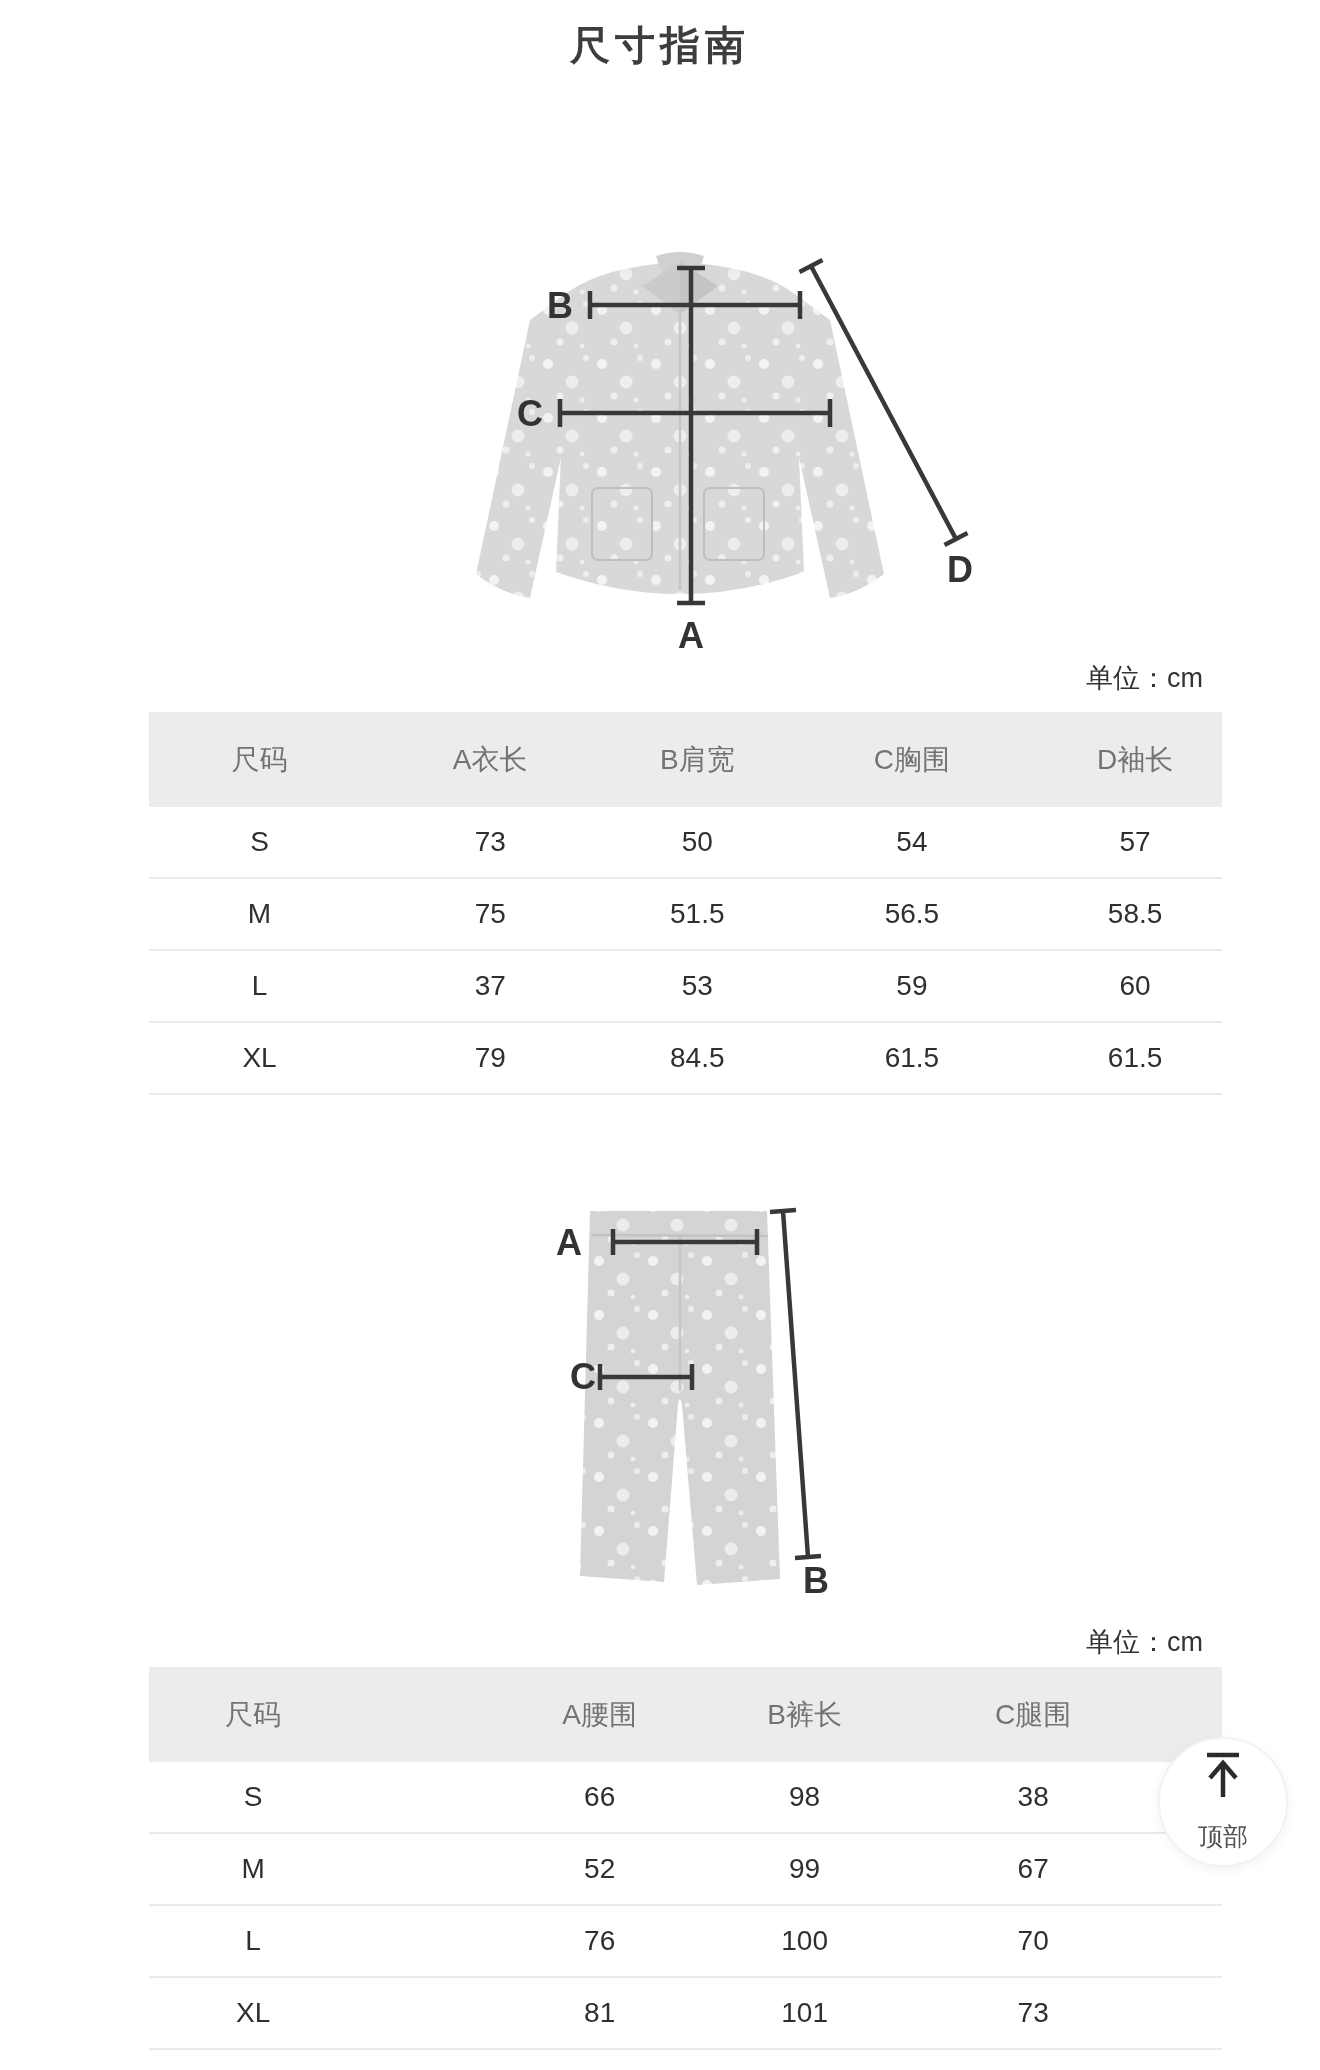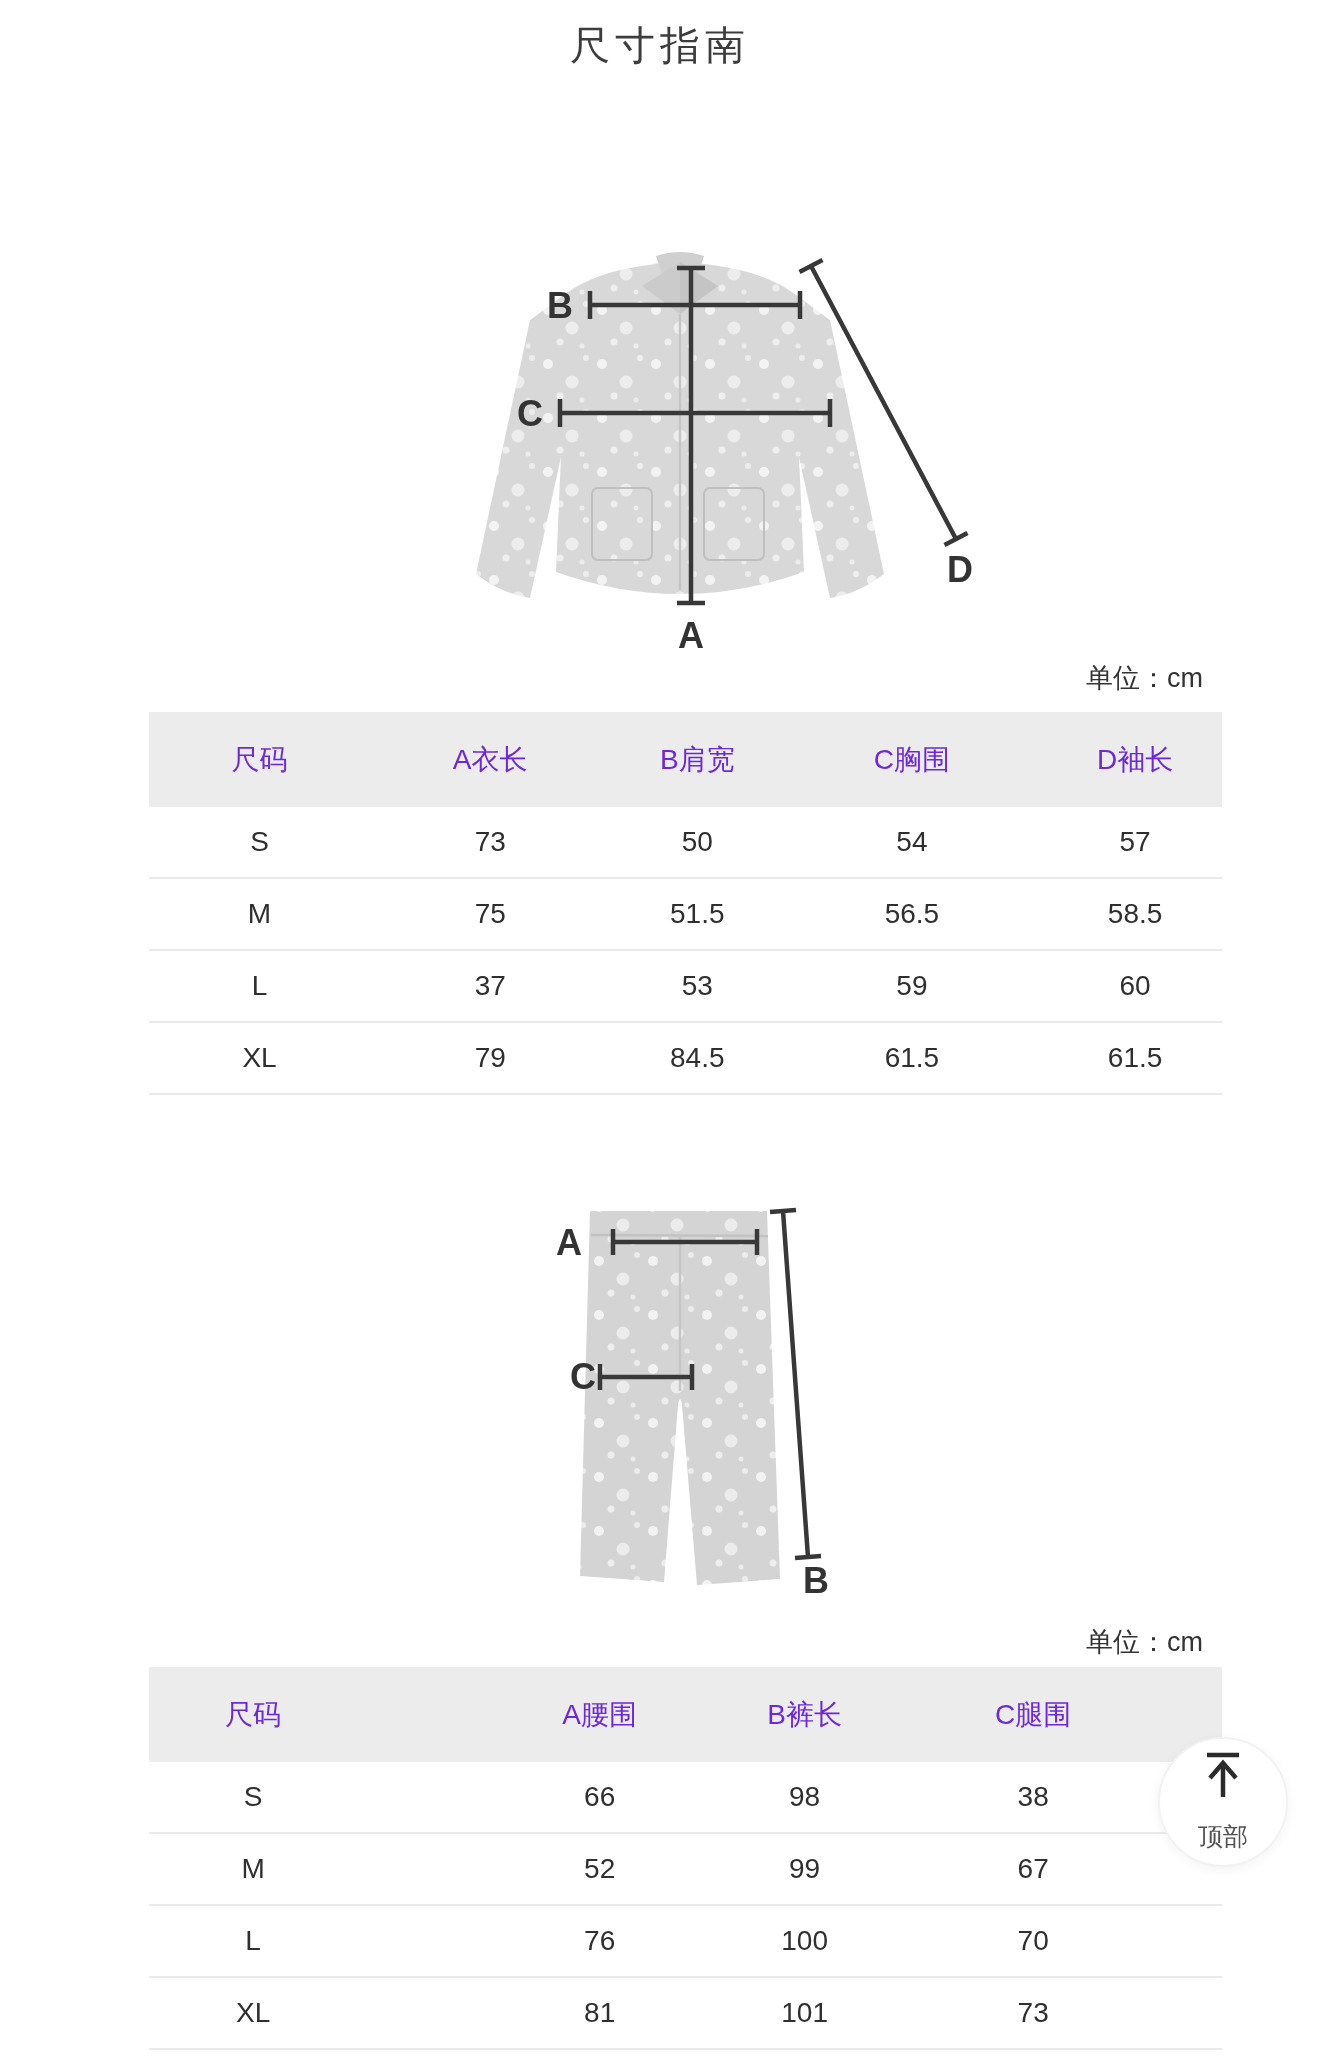--- a/index.html
+++ b/index.html
@@ -2,41 +2,41 @@
 <html><head>
 <meta charset="utf-8">
 <style>
   html,body{margin:0;padding:0;background:#fff;}
   #screen{
     position:relative;width:1320px;height:2070px;background:#ffffff;
     overflow:hidden;font-family:"Liberation Sans",sans-serif;
   }
   #title{
     position:absolute;top:18px;left:0;width:100%;text-align:center;
-    font-size:40px;font-weight:normal;color:#3d3d3d;letter-spacing:5px;
+    font-size:40px;font-weight:bold;color:#3d3d3d;letter-spacing:5px;
   }
   .diagram{position:absolute;}
   #jacket-svg{left:430px;top:190px;}
   #pants-svg{left:535px;top:1195px;}
   .unit{
     position:absolute;left:132px;width:1073px;text-align:right;
     font-size:27px;color:#333;padding-right:2px;box-sizing:border-box;
   }
   #unit1{top:660px;}
   #unit2{top:1624px;}
   .sizetable{position:absolute;left:149px;width:1073px;}
   .t0{top:712px;}
   .t1{top:1667px;}
   .thead{position:relative;height:95px;background:#ececec;}
   .trow{position:relative;height:70px;border-bottom:2px solid #eaeaea;background:#fff;}
   .cell{
     position:absolute;top:50%;transform:translate(-50%,-50%);
     font-size:28px;color:#2f2f2f;white-space:nowrap;
   }
-  .thead .cell{color:#6d28d9;}
+  .thead .cell{color:#737373;}
   .t0 .c0{left:10.3%}.t0 .c1{left:31.8%}.t0 .c2{left:51.1%}.t0 .c3{left:71.1%}.t0 .c4{left:91.9%}
   .t1 .c0{left:9.7%}.t1 .c1{left:42.0%}.t1 .c2{left:61.1%}.t1 .c3{left:82.4%}
   #backtop{
     position:absolute;left:1158px;top:1737px;width:130px;height:130px;
     border-radius:50%;background:#fff;border:2px solid #f2f2f2;
     box-shadow:0 3px 12px rgba(0,0,0,0.05);box-sizing:border-box;
     display:flex;flex-direction:column;align-items:center;justify-content:center;
     z-index:9;cursor:pointer;
   }
   #backtop .bt-label{font-size:25px;color:#4f4f4f;margin-top:19px;}

